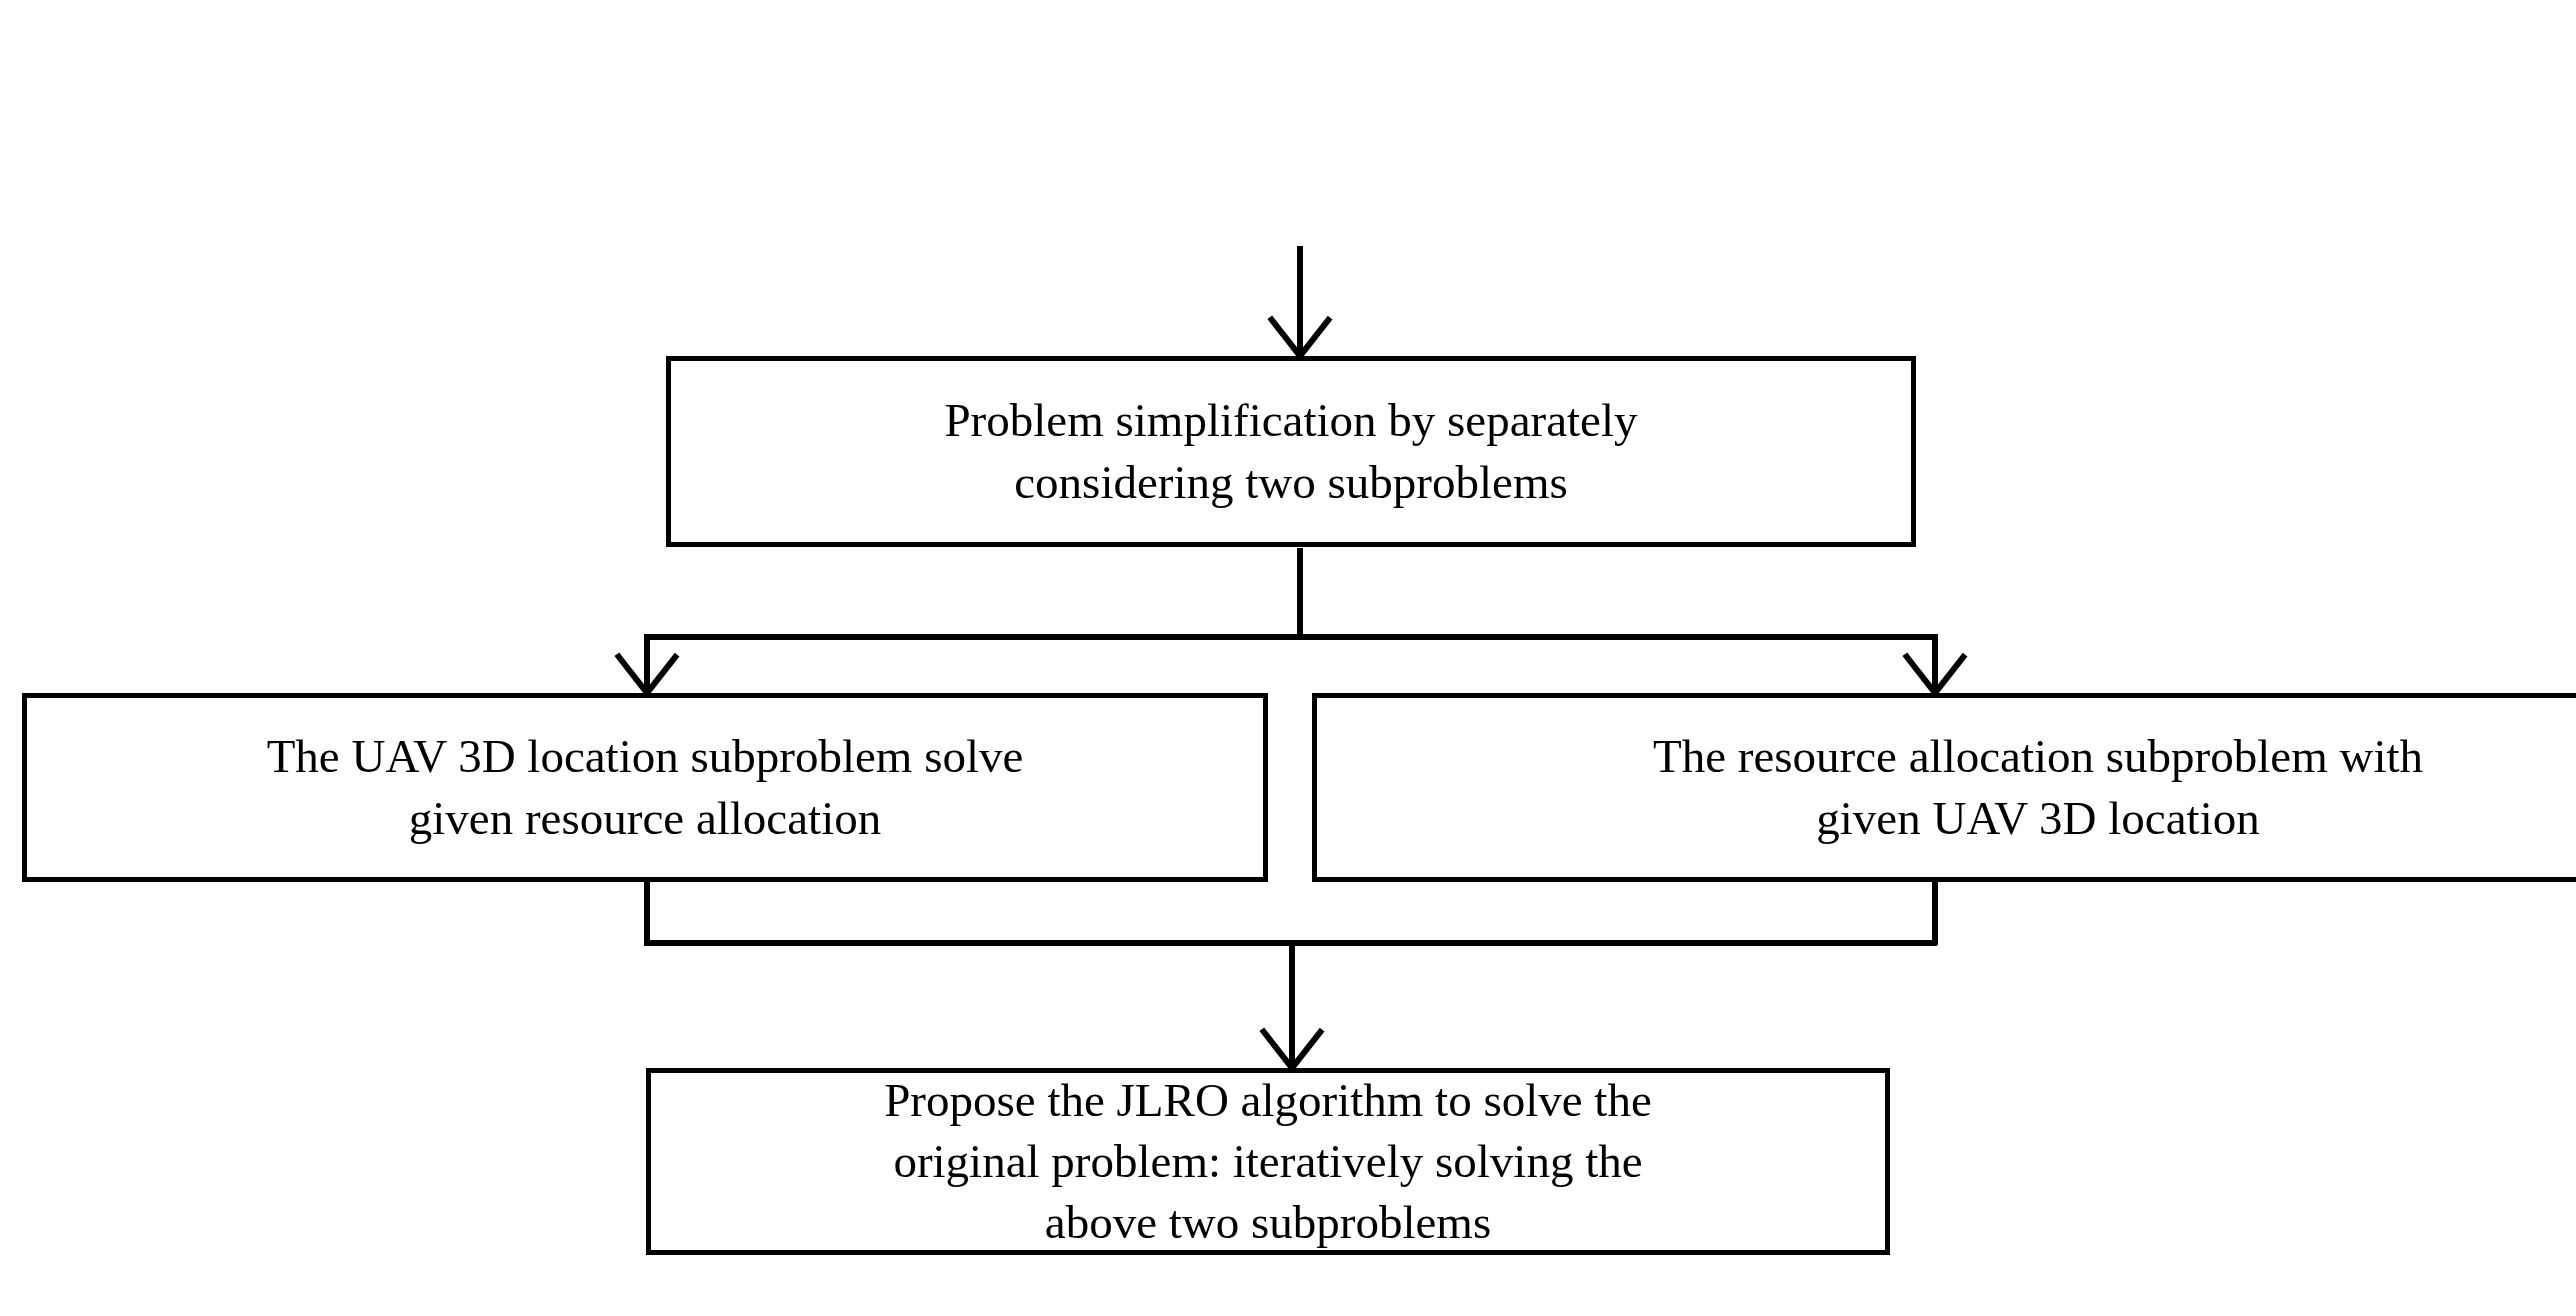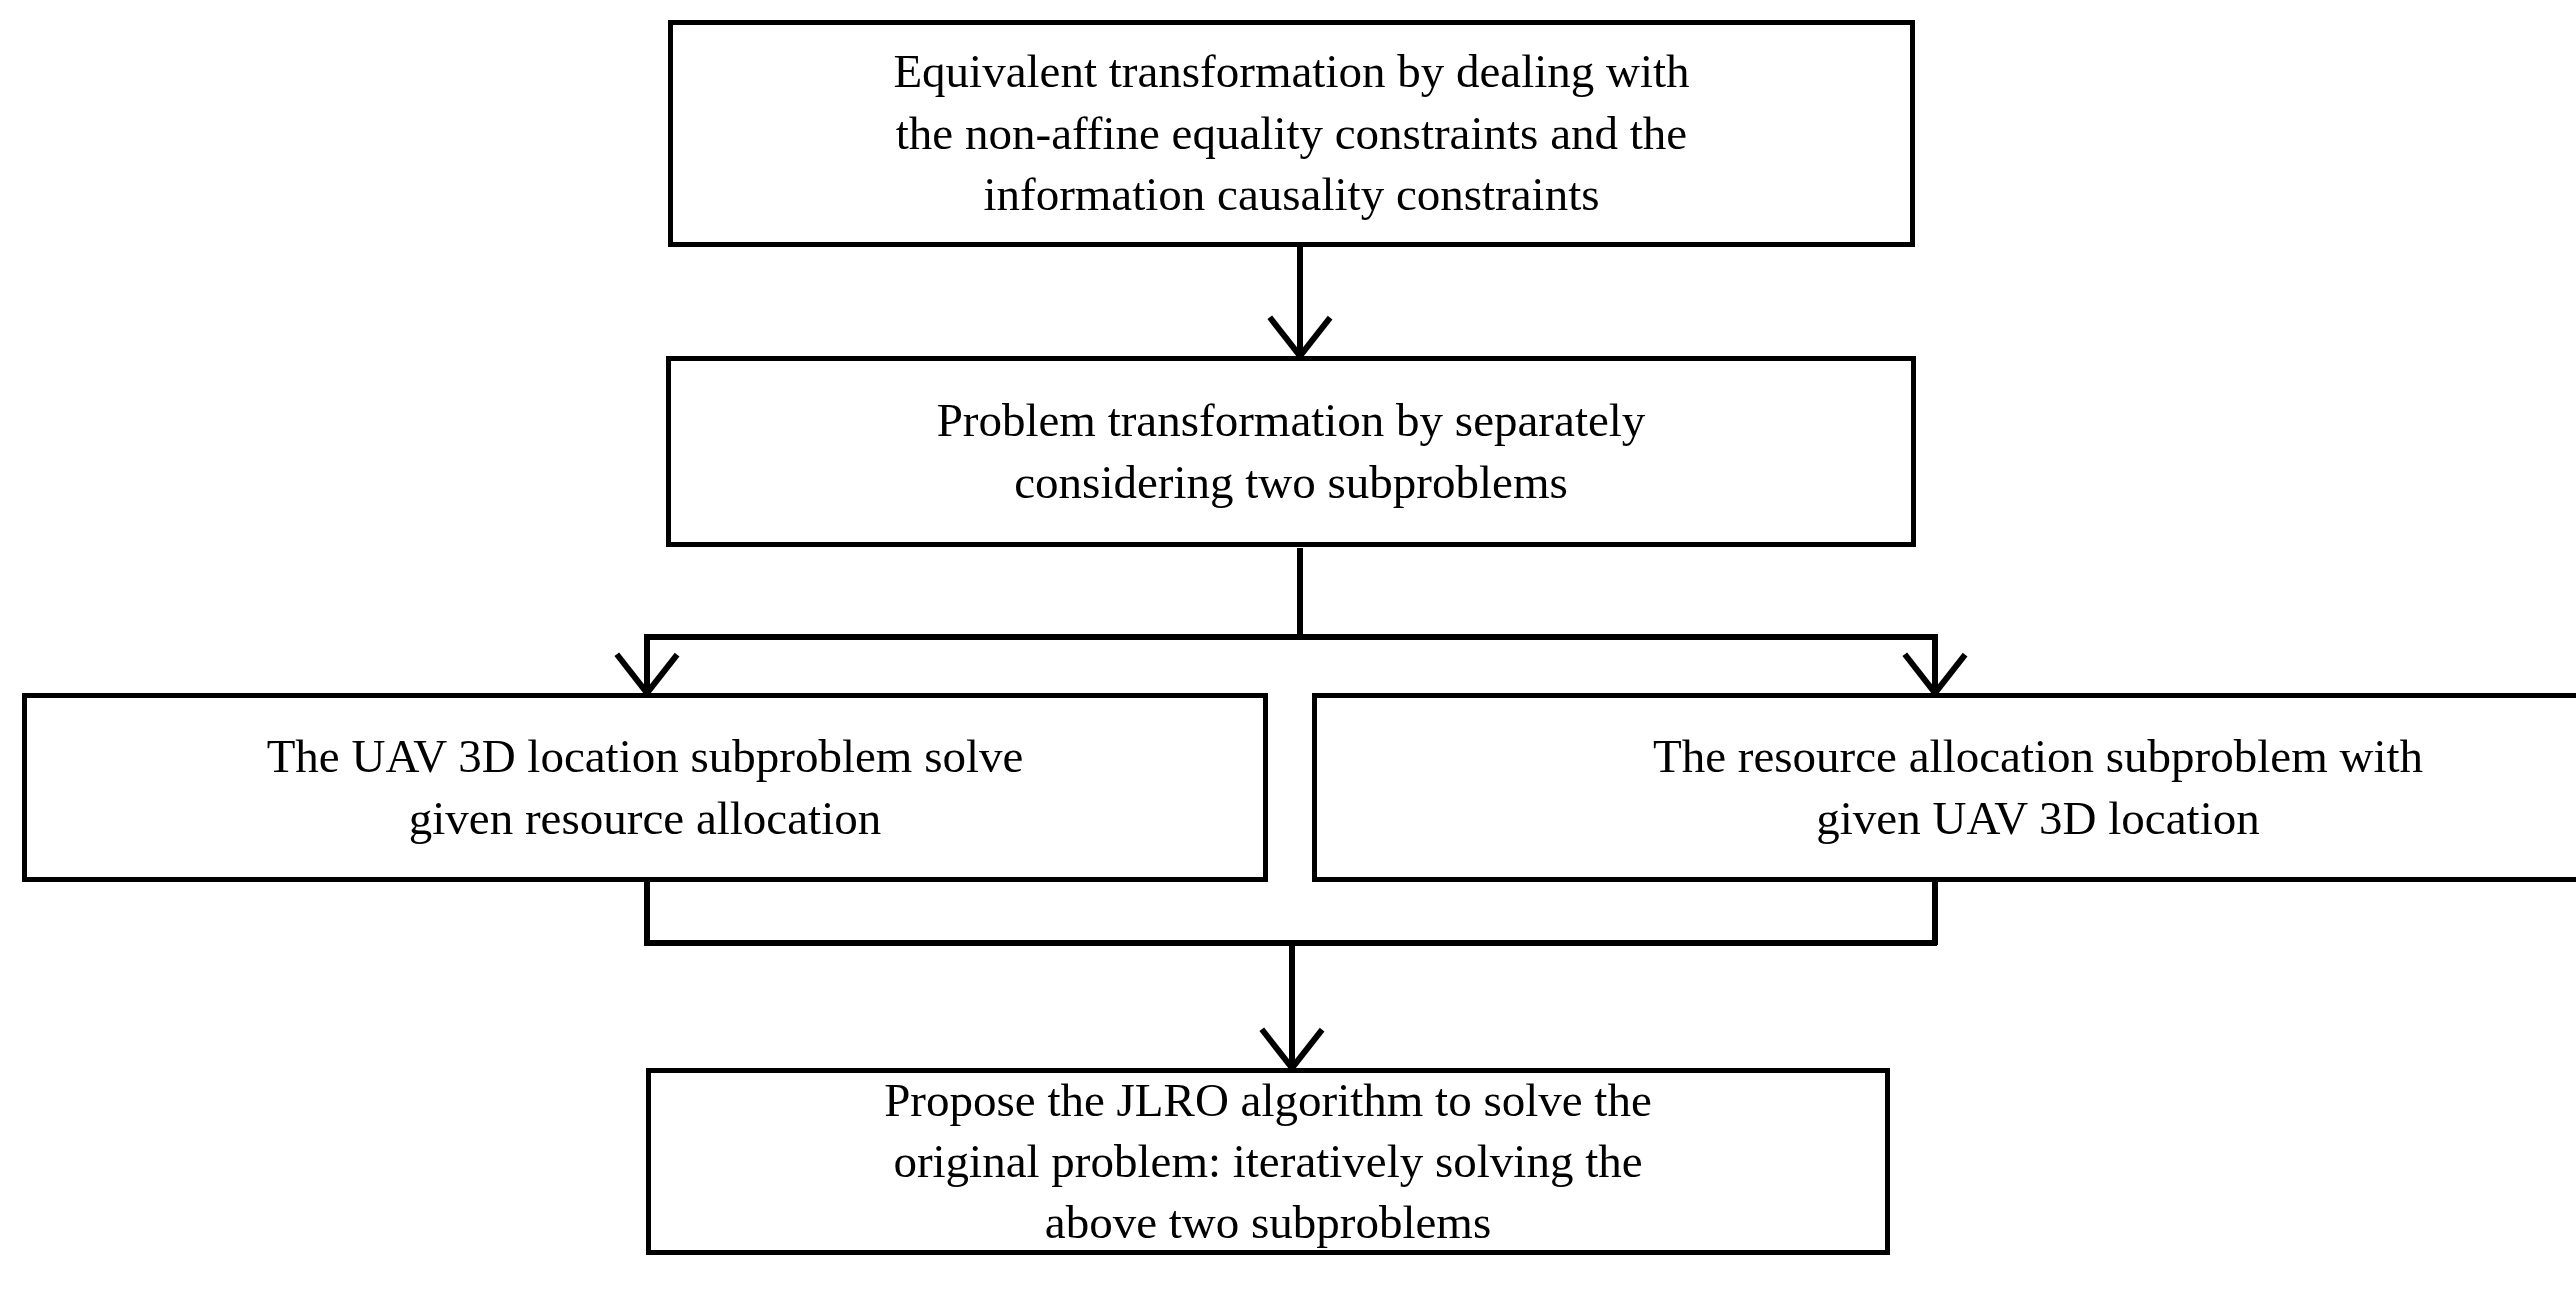--- a/index.html
+++ b/index.html
@@ -52,31 +52,28 @@
     top: -49px;
   }
   .arrowhead .barb.left  { left: -2.4px; transform-origin: 50% 100%; transform: rotate(38deg); }
   .arrowhead .barb.right { left: -2.4px; transform-origin: 50% 100%; transform: rotate(-38deg); }
 </style>
 </head>
 <body>
 
 <div id="canvas">
 
-  <div class="node" id="node-top">Equivalent transformation by dealing with
-the non-affine equality constraints and the
-information causality constraints</div>
 
   <div class="conn vline" style="left:1297px; top:246px; height:110px;"></div>
   <div class="arrowhead" style="left:1299px; top:356px;">
     <span class="barb left"></span>
     <span class="barb right"></span>
   </div>
 
-  <div class="node" id="node-simplify">Problem transformation by separately
+  <div class="node" id="node-simplify">Problem simplification by separately
 considering two subproblems</div>
 
   <div class="conn vline" style="left:1297px; top:548px; height:92px;"></div>
   <div class="conn hline" style="left:644px; top:634px; width:1293px;"></div>
   <div class="conn vline" style="left:644px; top:634px; height:60px;"></div>
   <div class="conn vline" style="left:1932px; top:634px; height:60px;"></div>
   <div class="arrowhead" style="left:646px; top:693px;">
     <span class="barb left"></span>
     <span class="barb right"></span>
   </div>

